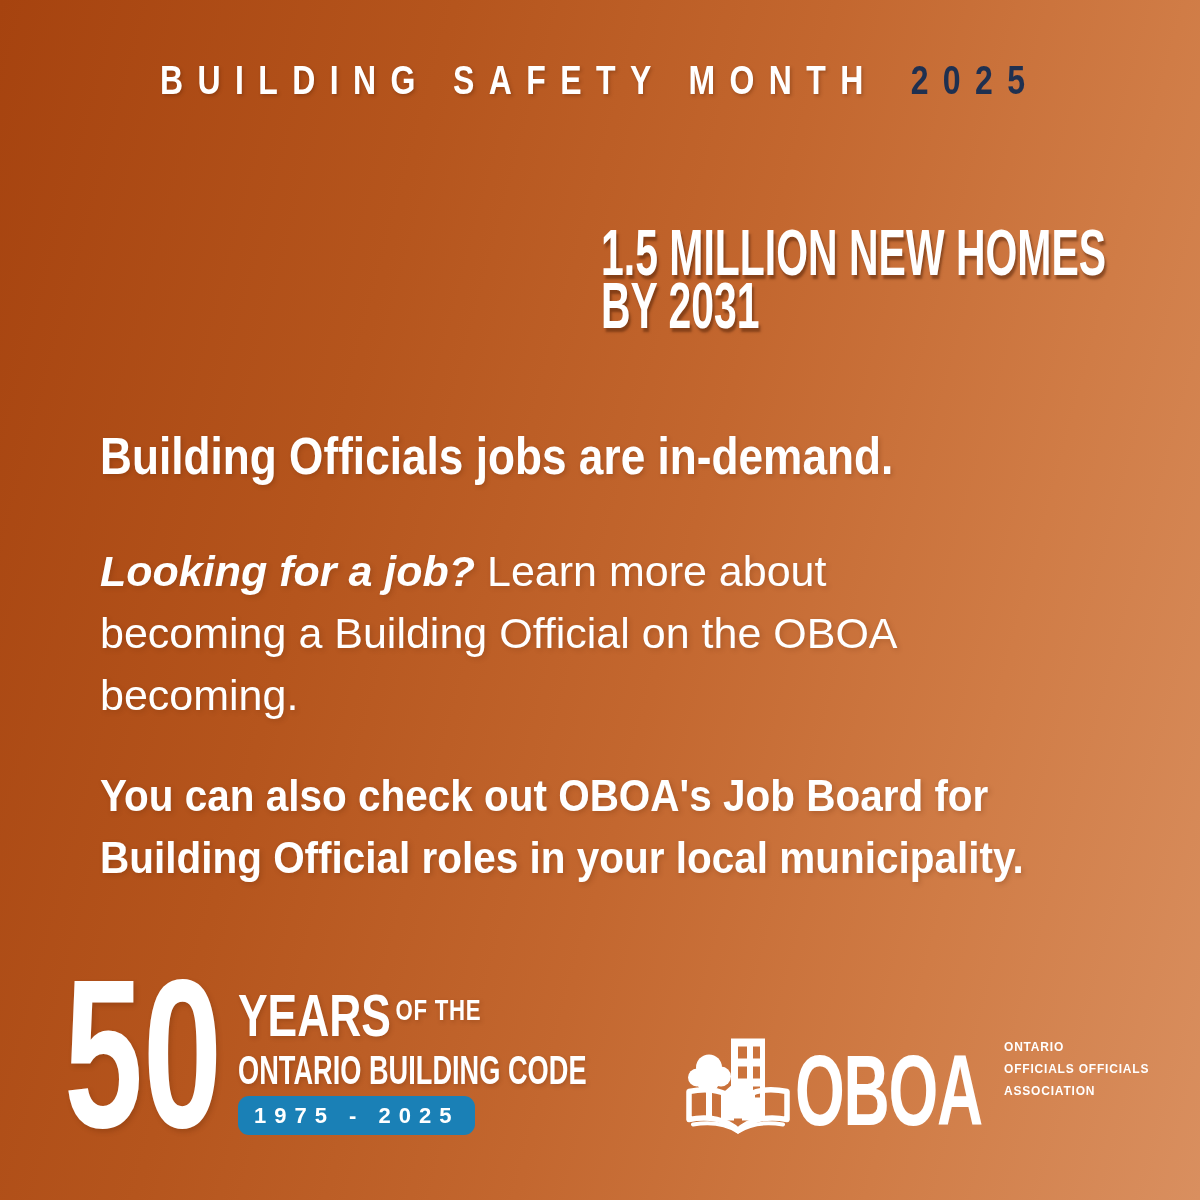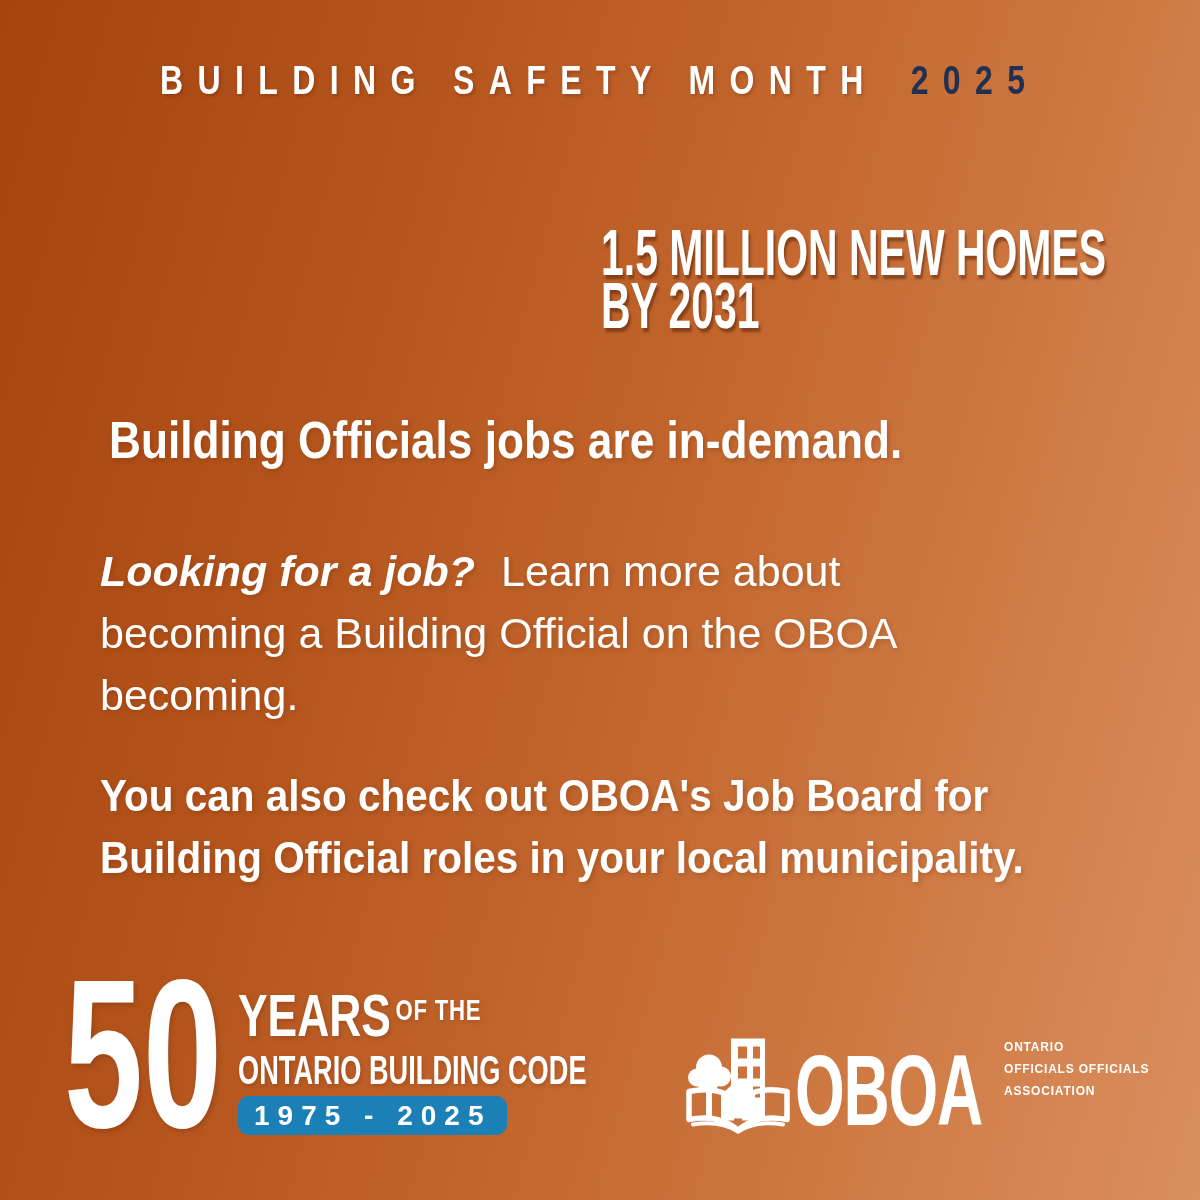--- a/index.html
+++ b/index.html
@@ -35,35 +35,35 @@
     padding-left:11px; 
   }
   .goal-headline { position:absolute; left:601px; top:226px; }
   .hl-line {
     display:block; font-size:65px; line-height:53px; font-weight:700; letter-spacing:0px;
     transform:scaleX(0.63); transform-origin:left center; white-space:nowrap;
     text-shadow:3px 4px 3px rgba(75,30,5,0.5);
   }
 
   
-  .intro { position:absolute; left:100px; top:410px; white-space:nowrap;margin-left:9px; }
+  .intro { position:absolute; left:100px; top:426px; white-space:nowrap; }
   .intro-inner {
     display:inline-block; font-size:52px; font-weight:700;
     transform:scaleX(0.85); transform-origin:left top;
     text-shadow:2px 2px 5px rgba(90,35,5,0.25);
   }
 
   .job-para {
     position:absolute; left:100px; top:540px;
     font-size:43px; line-height:62px; font-weight:400;
     text-shadow:2px 2px 5px rgba(90,35,5,0.22);
   }
   .job-para .para-line { white-space:nowrap; }
   .job-lead { font-weight:700; font-style:italic; }
-  .job-rest { margin-left:14px; }
+  .job-rest { }
 
   .board-para {
     position:absolute; left:100px; top:765px; line-height:62px;
     text-shadow:2px 2px 5px rgba(90,35,5,0.25);
   }
   .board-para .para-line { white-space:nowrap; height:62px; }
   .cond93 {
     display:inline-block; font-size:44px; font-weight:700;
     transform:scaleX(0.92); transform-origin:left center;
   }
@@ -87,21 +87,21 @@
   .anniv-code-inner {
     display:inline-block; font-size:40px; line-height:40px; font-weight:700;
     transform:scaleX(0.68); transform-origin:left top;
     text-shadow:2px 2px 5px rgba(90,35,5,0.25);
   }
   .anniv-range {
     position:absolute; left:238px; top:1096px; height:39px;
     background:#1a80b6; border-radius:11px;
     display:inline-flex; align-items:center; padding:0 16px;
   }
-  .anniv-range-label { font-size:28px; font-weight:700; letter-spacing:8px; white-space:nowrap; }
+  .anniv-range-label { font-size:22px; font-weight:700; letter-spacing:8px; white-space:nowrap; }
 
   
   .oboa-icon { position:absolute; left:683px; top:1033px; width:110px; height:108px; }
   .oboa-acronym { position:absolute; left:795px; top:1040px; }
   .oboa-acronym-inner {
     display:inline-block; font-size:100px; line-height:100px; font-weight:700; letter-spacing:-2px;
     transform:scaleX(0.64); transform-origin:left top;
   }
   .oboa-name { position:absolute; left:1004px; top:1036px; font-size:12px; line-height:22px; letter-spacing:0.8px; font-weight:700; white-space:nowrap; }
 </style>

